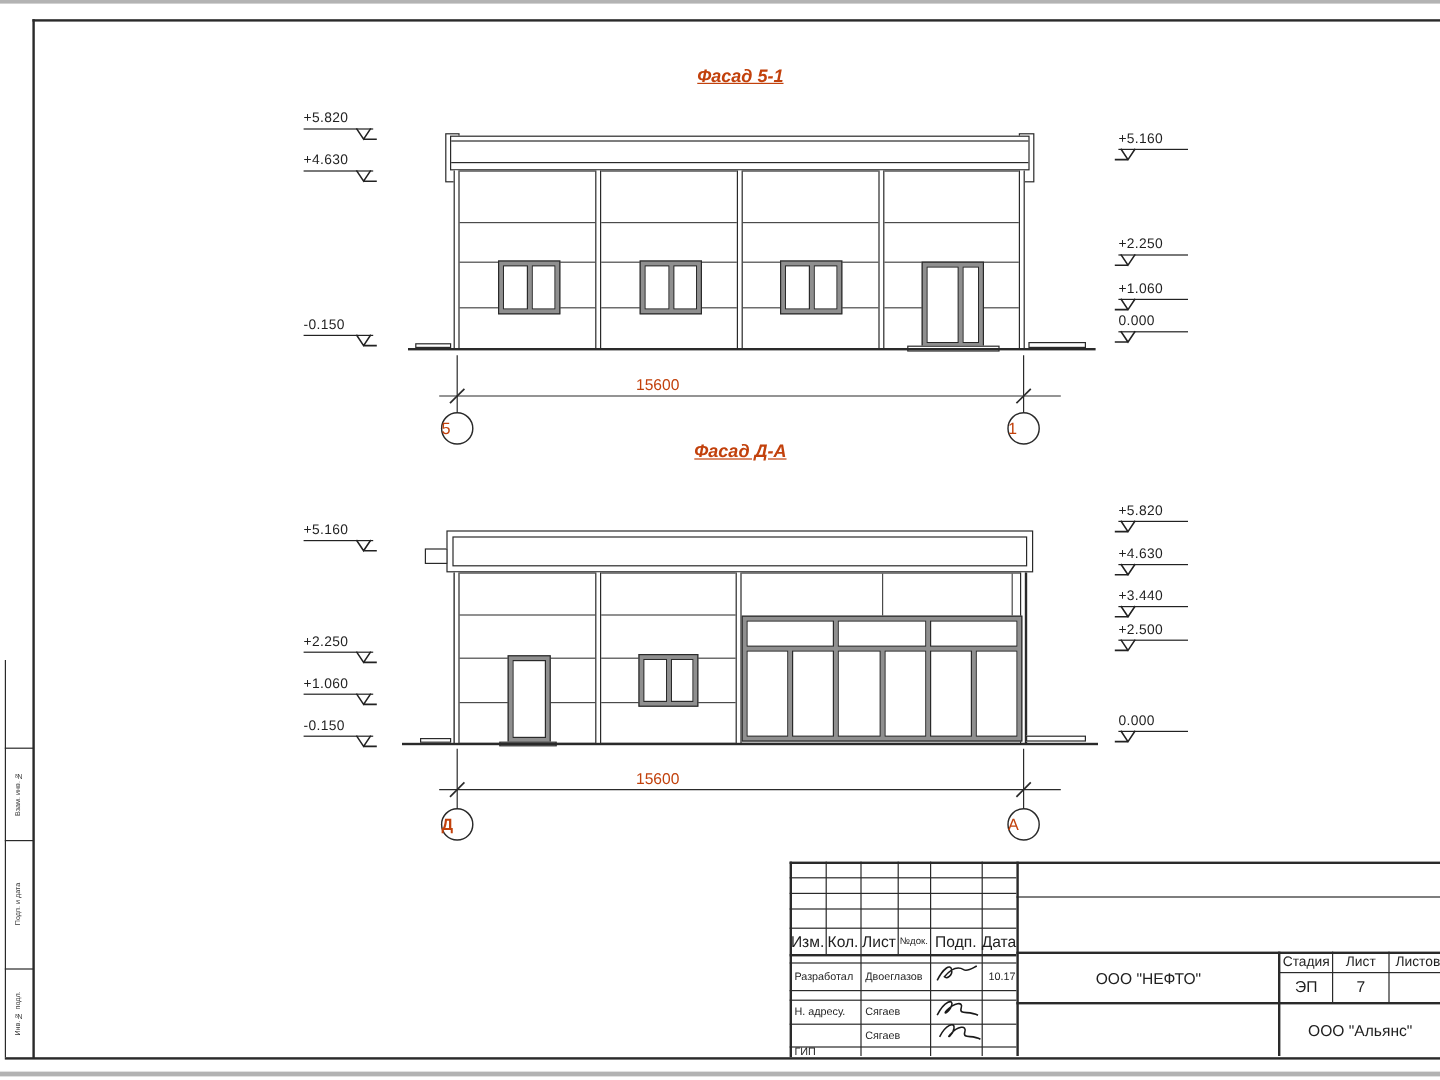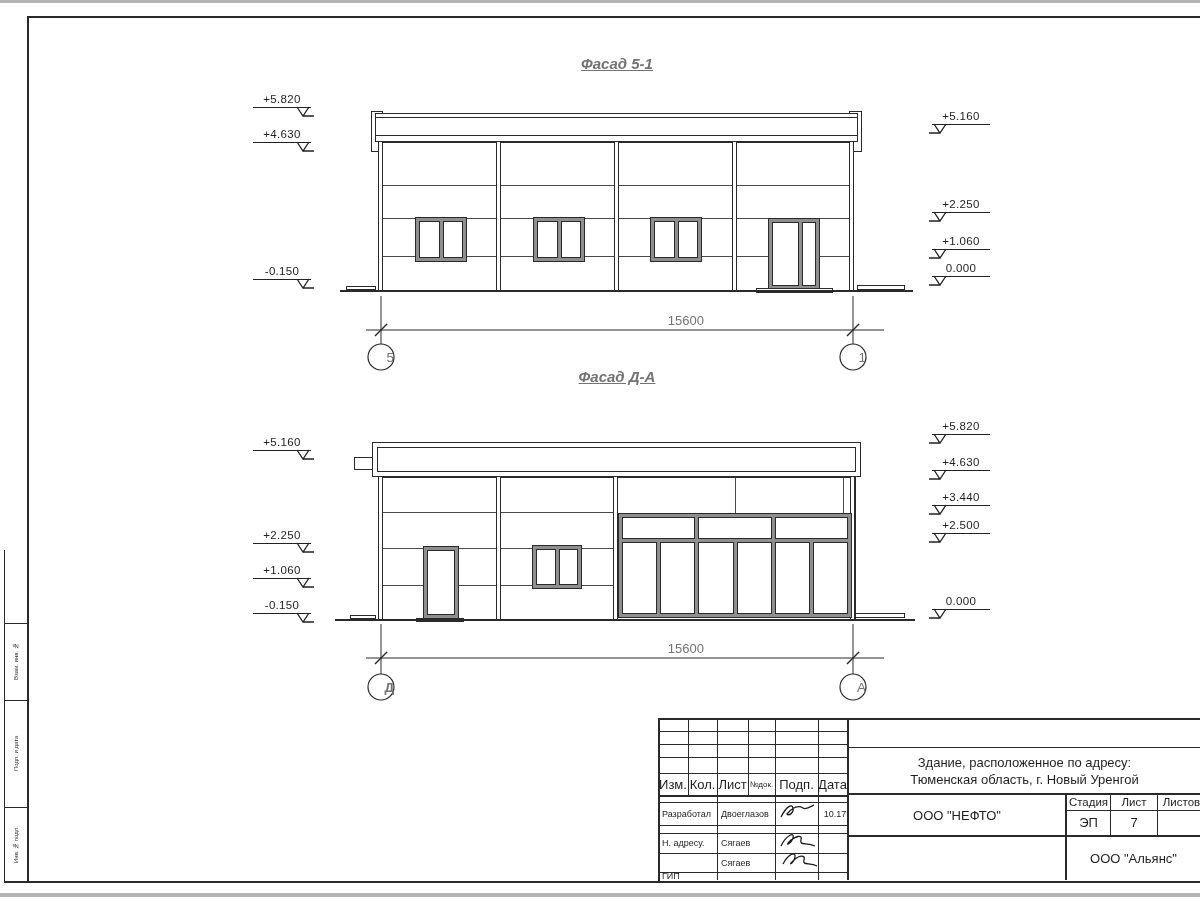--- a/index.html
+++ b/index.html
@@ -4,33 +4,33 @@
 <style>
   html,body{margin:0;padding:0;background:#fff;}
   *{box-sizing:border-box;}
   #page{position:relative;width:1200px;height:900px;background:#fff;overflow:hidden;
         font-family:"Liberation Sans",sans-serif;color:#1f1f1f;}
   .abs{position:absolute;}
   .l{position:absolute;background:#2a2a2a;}
   .lg{position:absolute;background:#4a4a4a;}
   .box{position:absolute;border:1px solid #2a2a2a;background:#fff;}
   .box15{position:absolute;border:1.5px solid #2a2a2a;background:#fff;}
-  .txt{position:absolute;color:#737373;}
-  .ctr{text-align:right;}
+  .txt{position:absolute;color:#c2410c;}
+  .ctr{text-align:left;}
   
   .ftitle{font-size:15px;font-style:italic;font-weight:bold;text-decoration:underline;text-align:center;}
   
   .mul{position:absolute;width:5px;border-left:1px solid #2a2a2a;border-right:1px solid #2a2a2a;background:#fff;}
   
   .win{position:absolute;border:1px solid #2a2a2a;background:#8f8f8f;padding:3px;display:flex;gap:3px;}
   .pane{flex:1;background:#fff;border:1px solid #2a2a2a;}
   .pane.w2{flex:2;}
   
   .lvl{position:absolute;width:58px;}
-  .lvl span{display:block;text-align:center;font-size:11.5px;line-height:13px;
+  .lvl span{display:block;font-size:11.5px;line-height:13px;
             border-bottom:1.2px solid #222;padding-bottom:1px;letter-spacing:.3px;}
   .lvl svg{position:absolute;top:13px;}
   .lvl.ar svg{right:-4px;}
   .lvl.al svg{left:-4px;}
   
   #storefront{position:absolute;border:1px solid #2a2a2a;background:#8f8f8f;padding:3px;
               display:grid;grid-template-columns:repeat(6,1fr);grid-template-rows:22px 1fr;gap:3px;}
   #storefront .cell{background:#fff;border:1px solid #2a2a2a;}
   #storefront .sp2{grid-column:span 2;}
   
@@ -319,24 +319,20 @@
   <svg class="abs" style="left:778px;top:799px;" width="38" height="24" viewBox="0 0 38 24">
     <path d="M3 18 C8 8 14 4 15 9 C16 14 11 17 9 15 C14 9 20 6 25 9 C28 11 32 8 36 6" fill="none" stroke="#1a1a1a" stroke-width="1.3"></path>
   </svg>
   <svg class="abs" style="left:777px;top:830px;" width="42" height="22" viewBox="0 0 42 22">
     <path d="M4 16 C10 4 18 2 16 8 C14 14 8 16 12 12 C18 6 26 4 24 10 C22 16 30 12 38 16" fill="none" stroke="#1a1a1a" stroke-width="1.3"></path>
   </svg>
   <svg class="abs" style="left:779px;top:849px;" width="42" height="22" viewBox="0 0 42 22">
     <path d="M4 15 C9 5 17 2 16 8 C15 14 9 17 13 13 C19 6 27 5 25 11 C23 17 31 13 38 17" fill="none" stroke="#1a1a1a" stroke-width="1.3"></path>
   </svg>
 
-  <div class="abs" style="left:849px;top:748px;width:351px;height:45px;display:flex;flex-direction:column;align-items:center;justify-content:center;font-size:13px;line-height:17px;">
-    <div>Здание, расположенное по адресу:</div>
-    <div>Тюменская область, г. Новый Уренгой</div>
-  </div>
   <div class="tb" style="left:849px;top:795px;width:216px;height:40px;">ООО "НЕФТО"</div>
   <div class="tb" style="left:1067px;top:793px;width:43px;height:17px;font-size:11.5px;">Стадия</div>
   <div class="tb" style="left:1111px;top:793px;width:46px;height:17px;font-size:11.5px;">Лист</div>
   <div class="tb" style="left:1158px;top:793px;width:47px;height:17px;font-size:11.5px;">Листов</div>
   <div class="tb" style="left:1067px;top:810px;width:43px;height:25px;">ЭП</div>
   <div class="tb" style="left:1111px;top:810px;width:46px;height:25px;">7</div>
   <div class="tb" style="left:1067px;top:837px;width:133px;height:43px;">ООО "Альянс"</div>
 
 </div>
 

